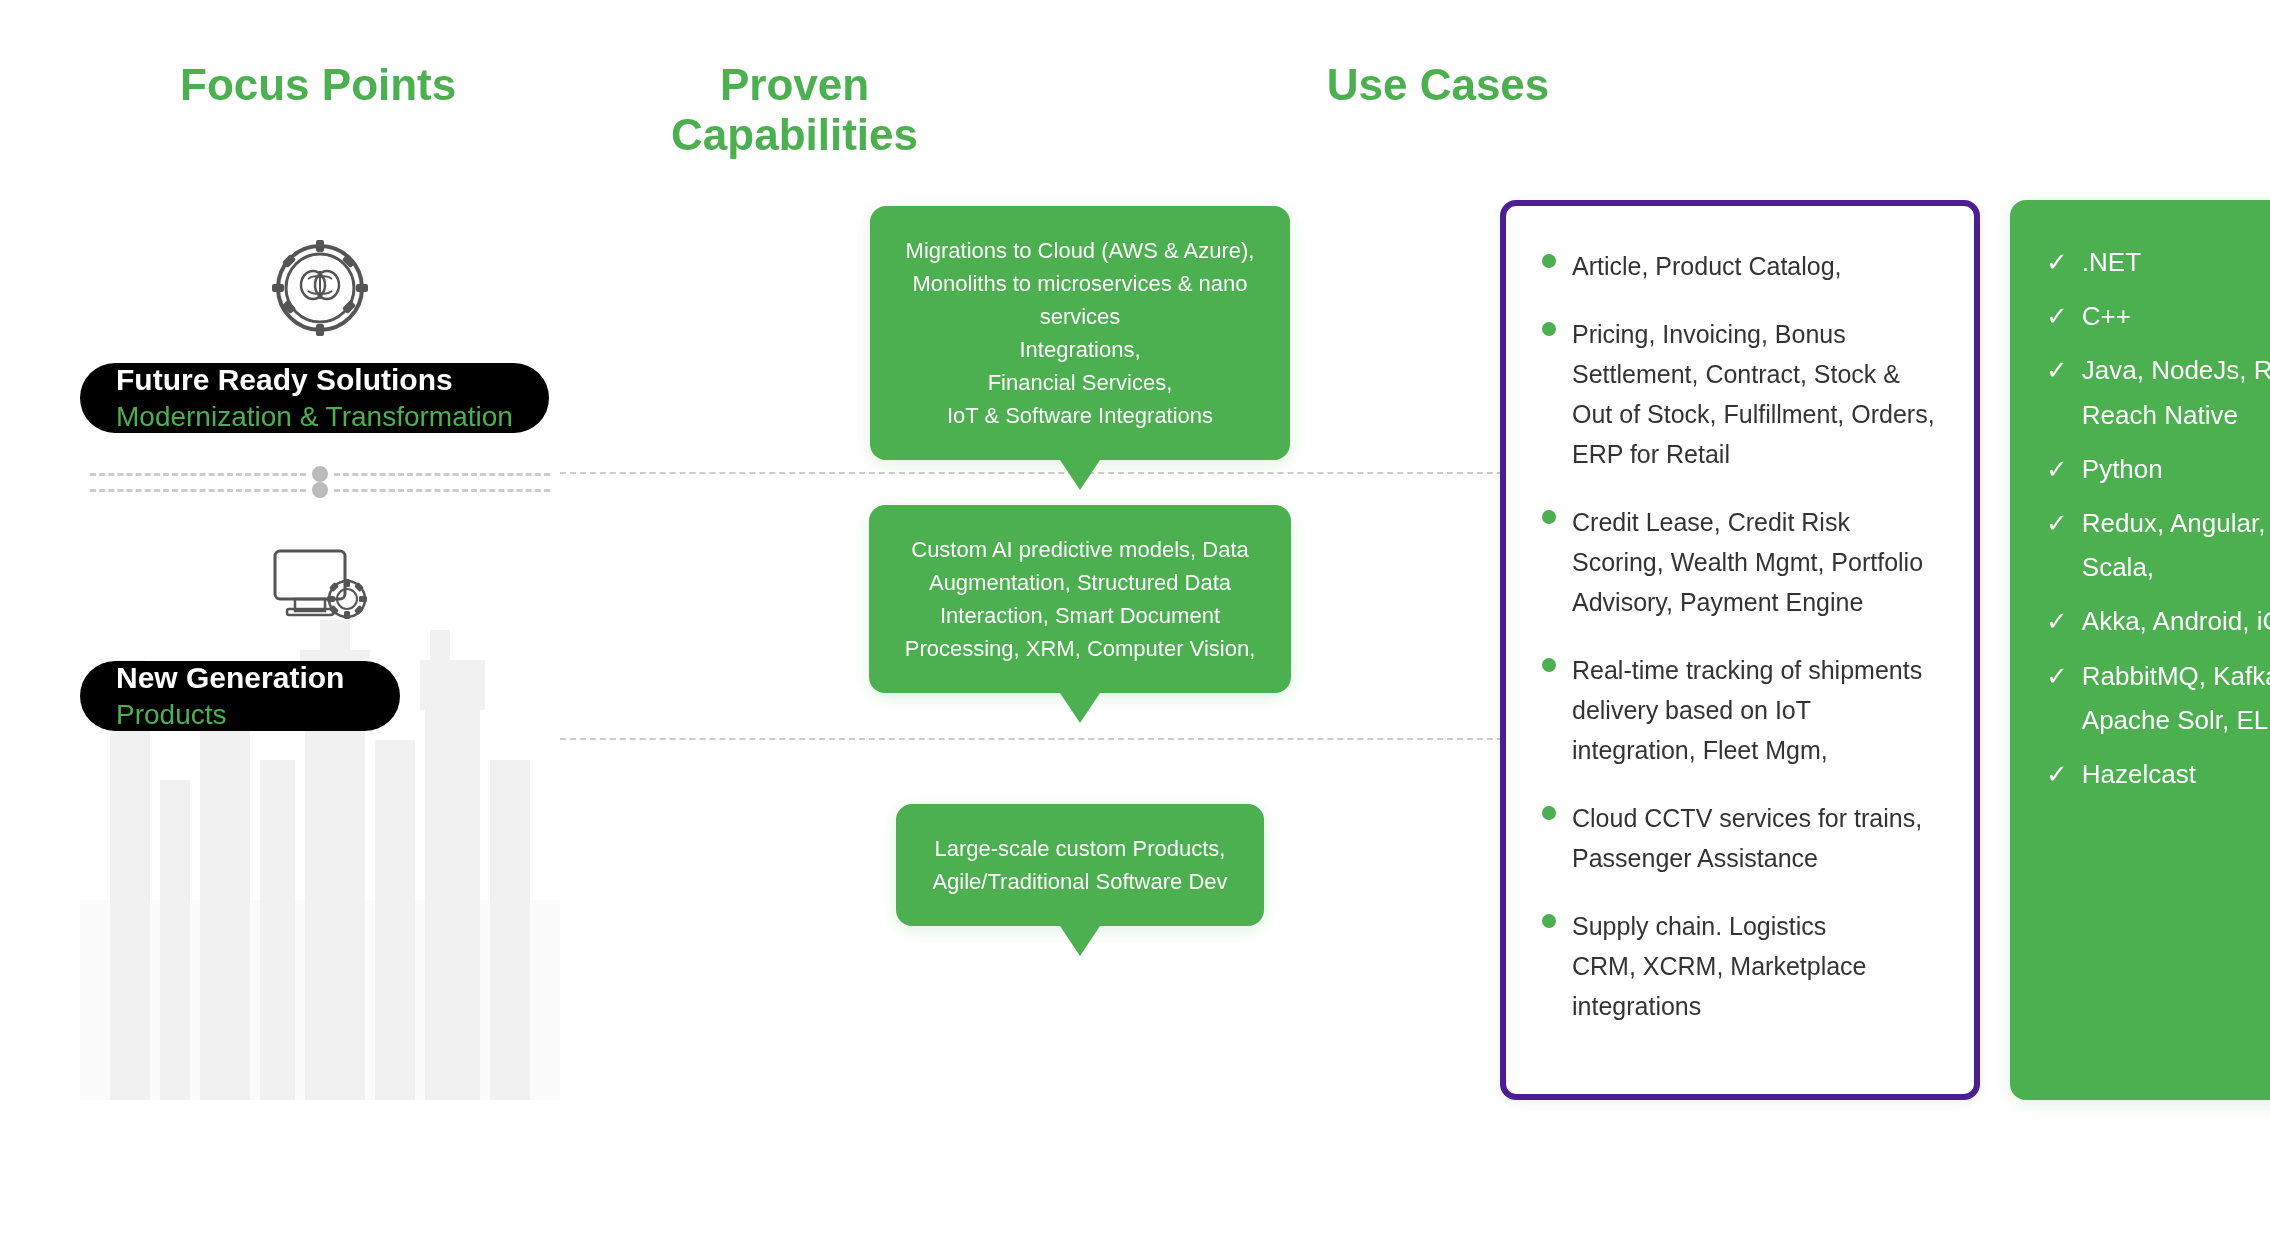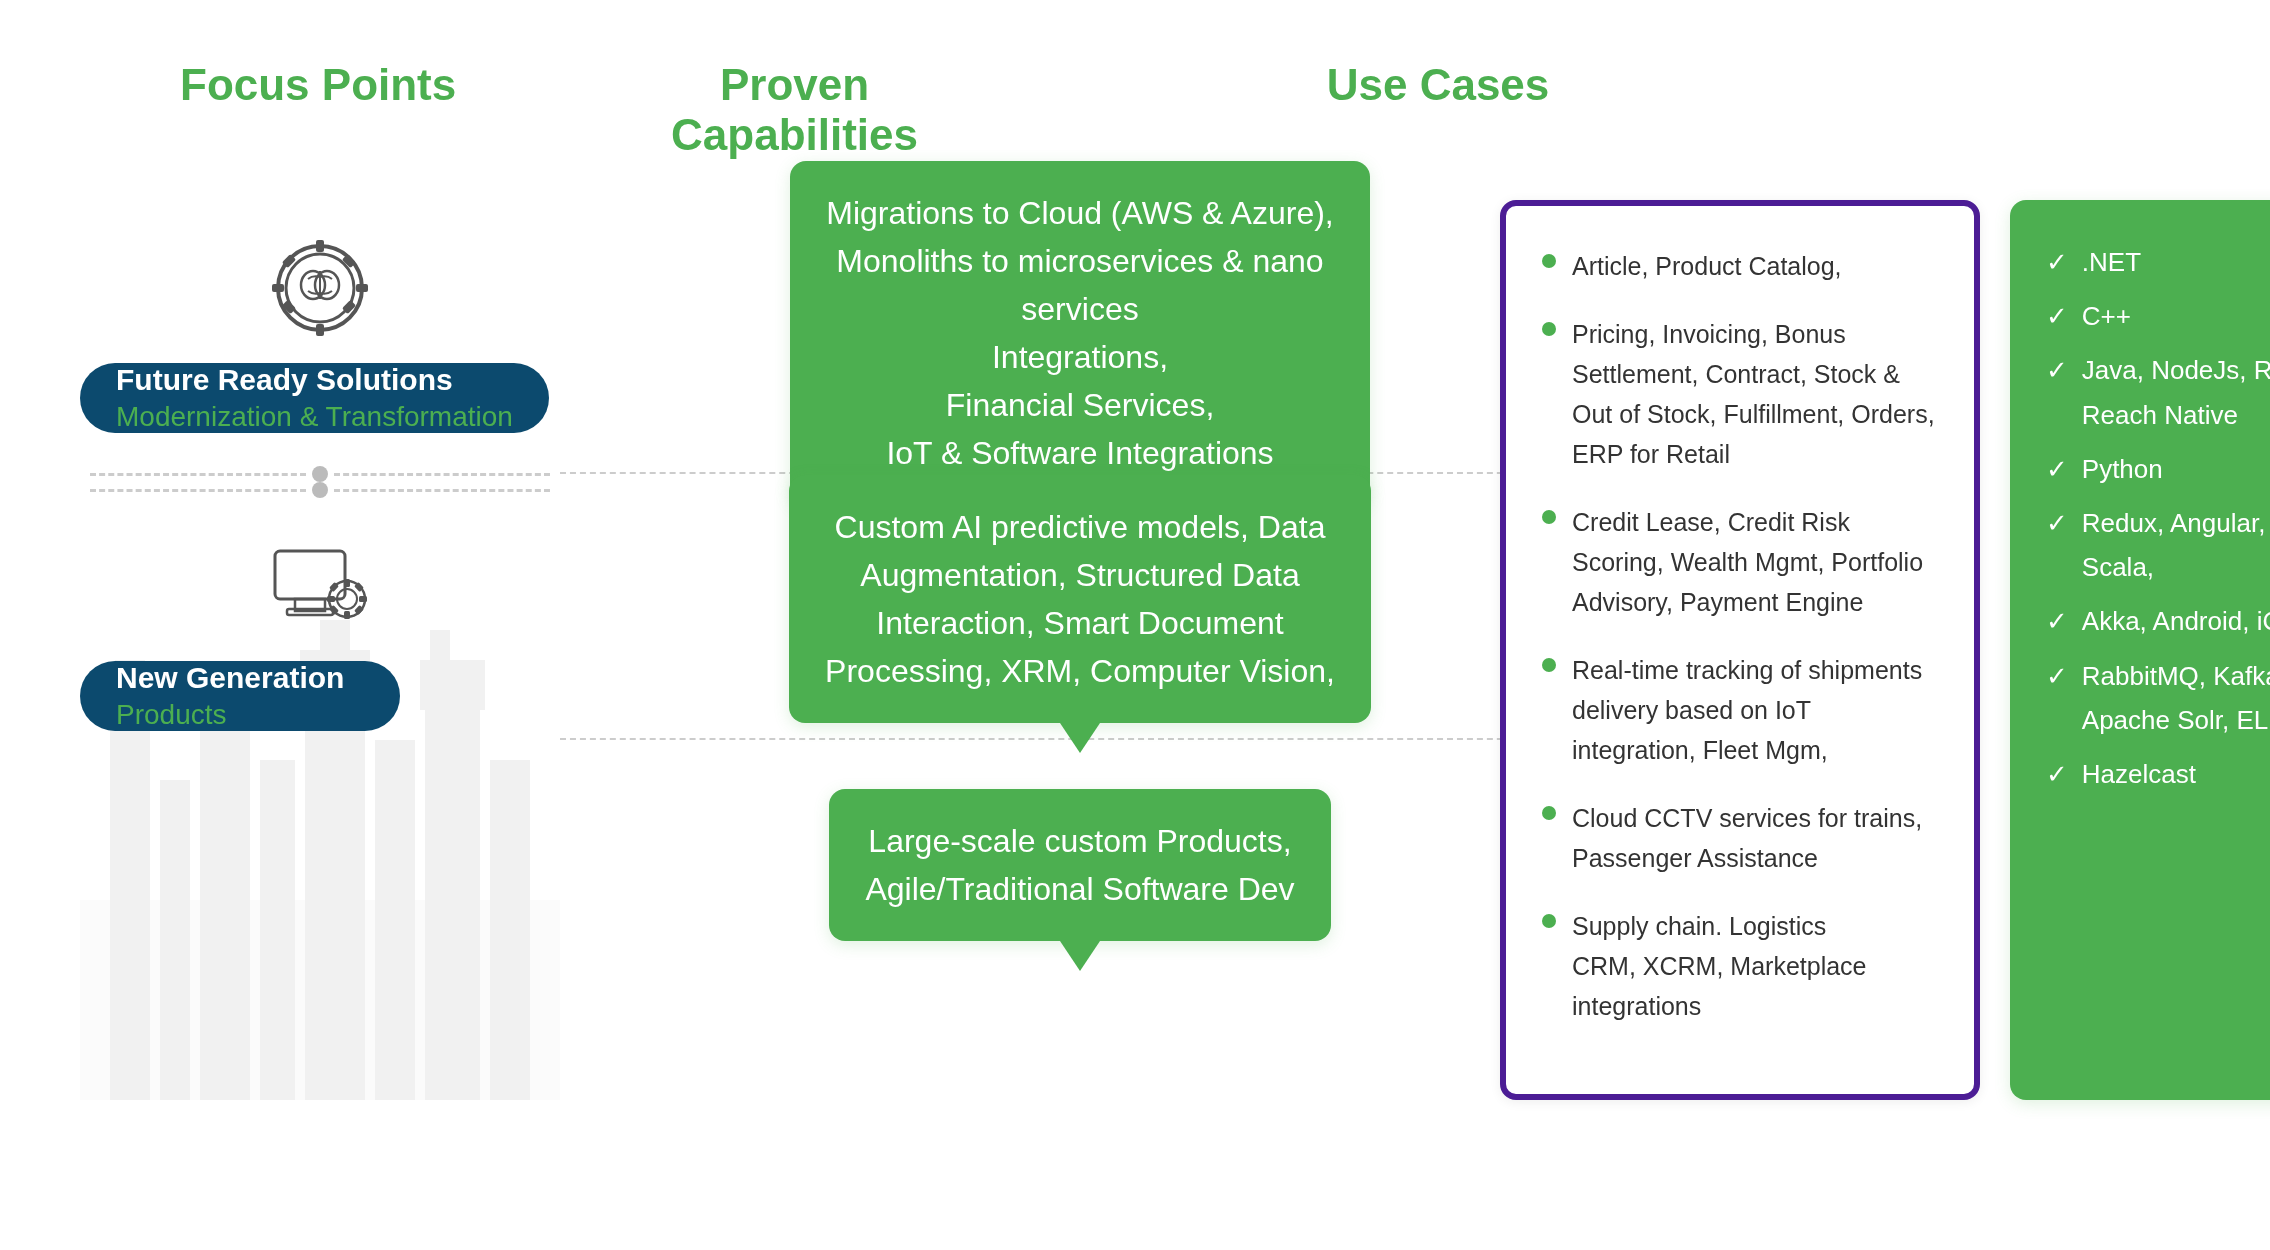--- a/index.html
+++ b/index.html
@@ -62,21 +62,21 @@
       justify-content: center;
       margin-bottom: 20px;
     }
 
     .focus-icon {
       width: 110px;
       height: 110px;
     }
 
     .focus-label-pill {
-      background: #0c4a6e;
+      background: #000000;
       color: #fff;
       border-radius: 40px;
       padding: 0 36px;
       min-width: 320px;
       width: fit-content;
     }
 
     .focus-label-main {
       font-size: 30px;
       font-weight: 700;
@@ -121,21 +121,21 @@
       justify-content: center;
       align-items: center;
       position: relative;
     }
 
     .usecase-bubble {
       background: #4caf50;
       color: #fff;
       border-radius: 16px;
       padding: 28px 36px;
-      font-size: 32px;
+      font-size: 22px;
       text-align: center;
       line-height: 1.5;
       max-width: 600px;
       position: relative;
       box-shadow: 0 4px 16px rgba(76,175,80,0.18);
     }
 
     .usecase-bubble::after {
       content: '';
       position: absolute;

